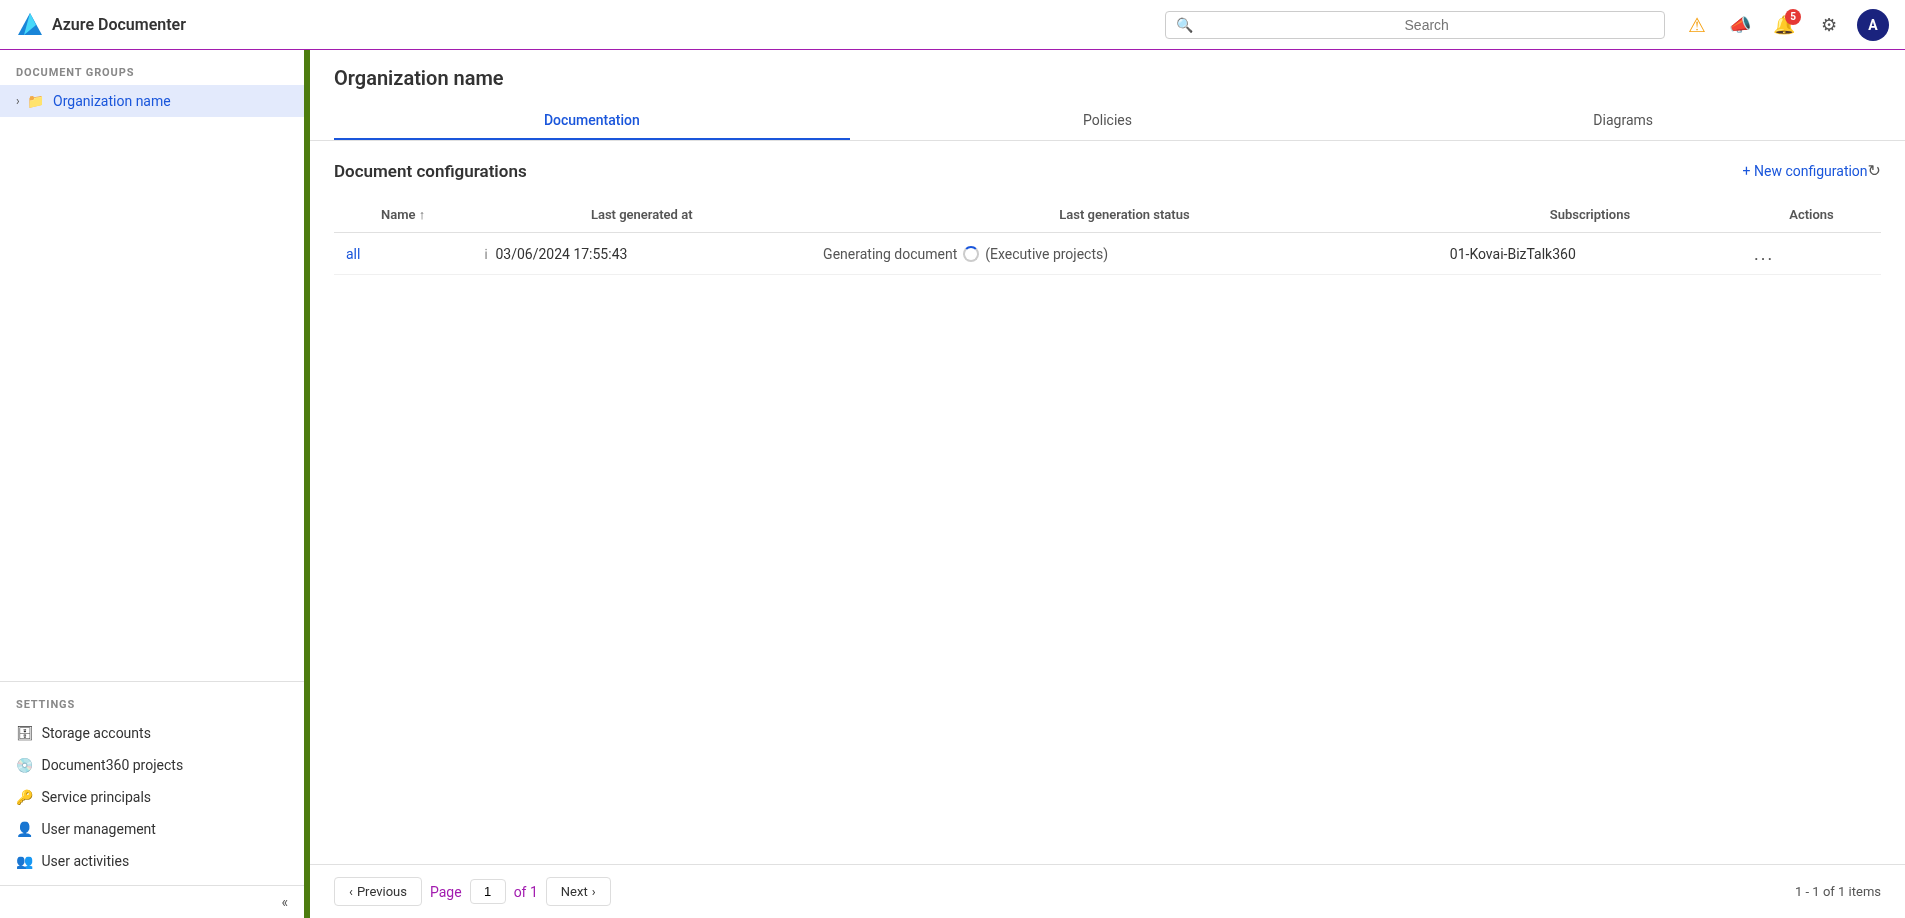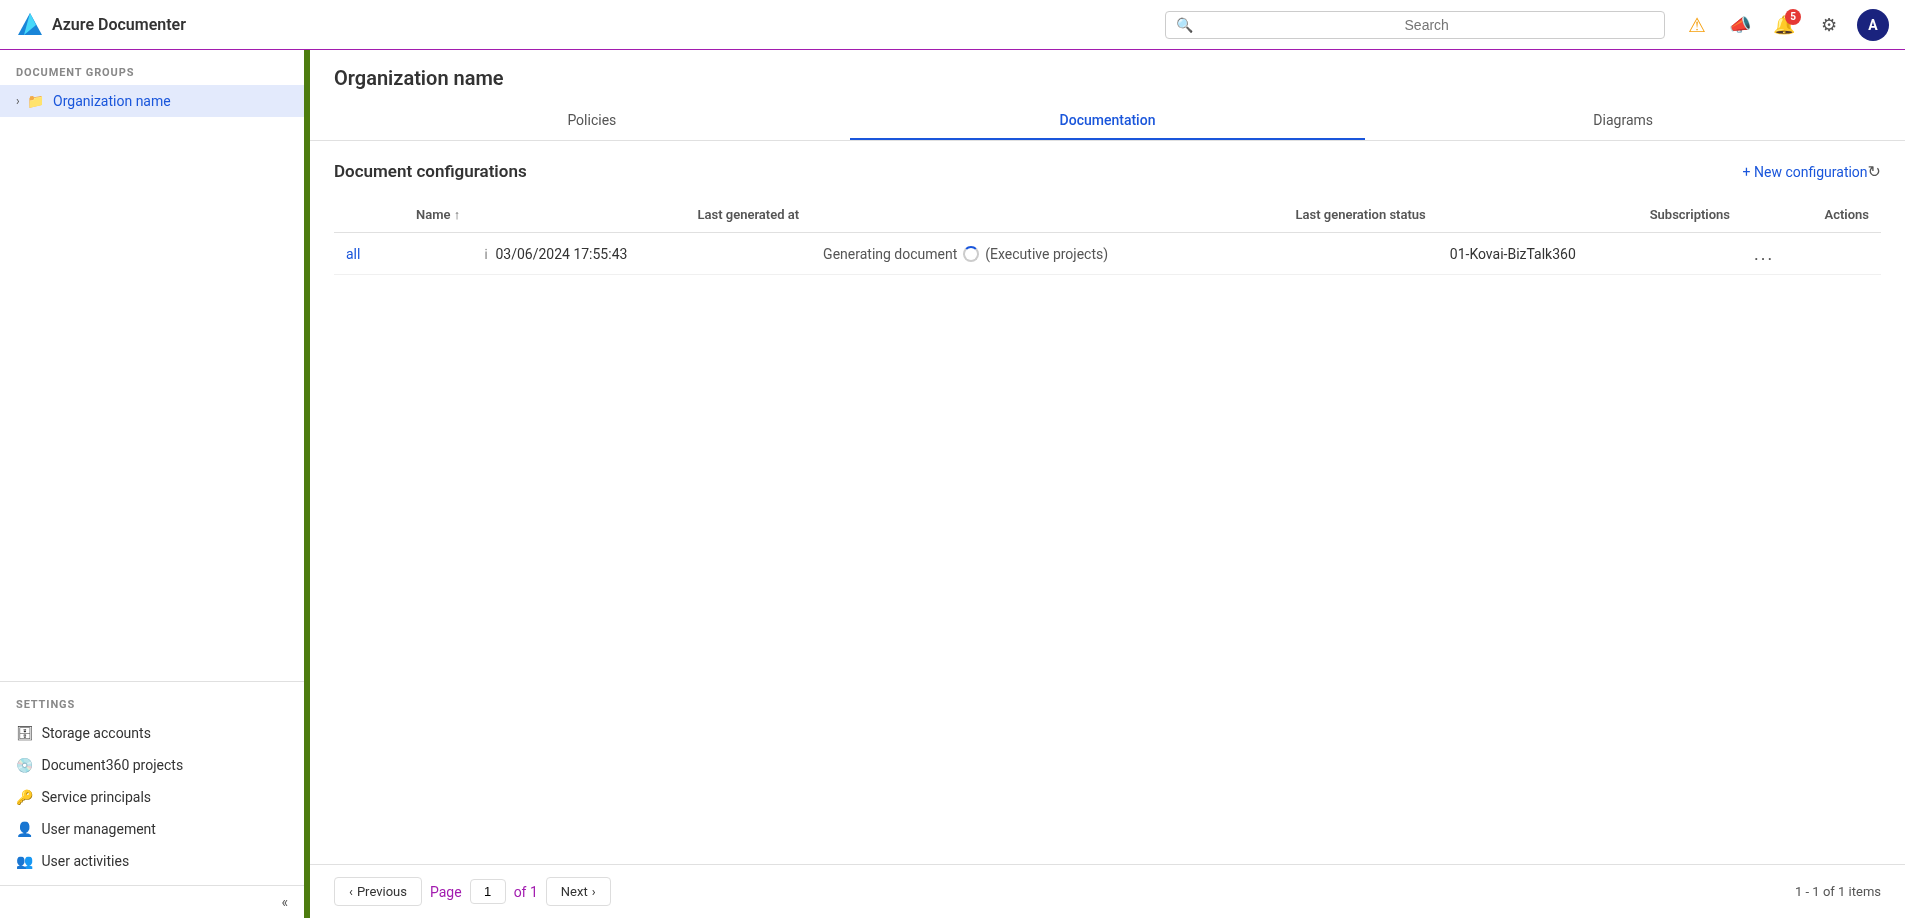--- a/index.html
+++ b/index.html
@@ -180,21 +180,21 @@
     }
 
     
     .content {
       flex: 1;
       padding: 20px 24px;
       overflow-y: auto;
     }
     .content-header {
       display: flex;
-      align-items: flex-end;
+      align-items: flex-start;
       justify-content: space-between;
       margin-bottom: 16px;
     }
     .content-title {
       font-size: 17px;
       font-weight: 600;
       color: #333;
     }
     .content-actions {
       display: flex;
@@ -215,21 +215,21 @@
       background: none;
       border: none;
     }
 
     
     .table {
       width: 100%;
       border-collapse: collapse;
     }
     .table th {
-      text-align: right;
+      text-align: center;
       padding: 10px 12px;
       font-size: 13px;
       font-weight: 600;
       color: #555;
       border-bottom: 1px solid #e0e0e0;
     }
     .table td {
       padding: 10px 12px;
       font-size: 14px;
       color: #333;
@@ -385,25 +385,25 @@
 
     <div class="sidebar-collapse">
       <span>«</span>
     </div>
   </div>
 
   <div class="main">
     <div class="main-header">
       <div class="main-title">Organization name</div>
       <div class="tabs">
+        <div class="tab active">
+          <span>Documentation</span>
+        </div>
         <div class="tab">
           <span>Policies</span>
-        </div>
-        <div class="tab active">
-          <span>Documentation</span>
         </div>
         <div class="tab">
           <span>Diagrams</span>
         </div>
       </div>
     </div>
 
     <div class="content">
       <div class="content-header">
         <div class="content-title">Document configurations</div>

